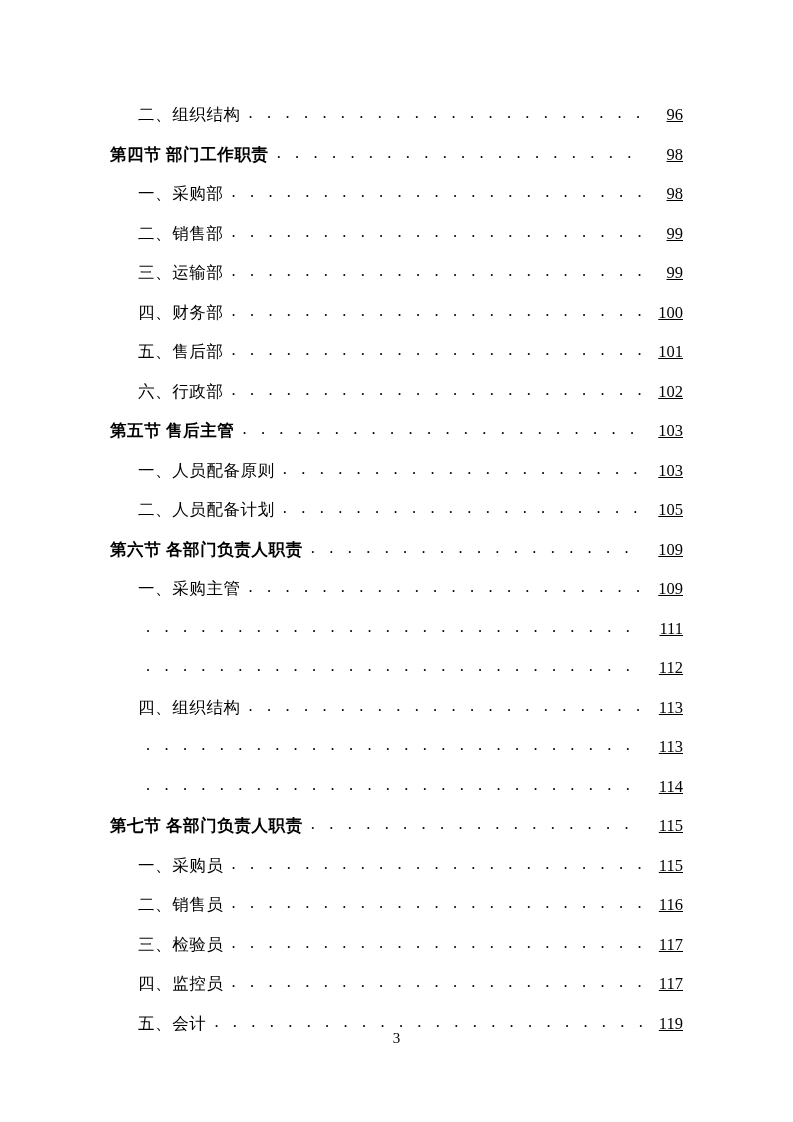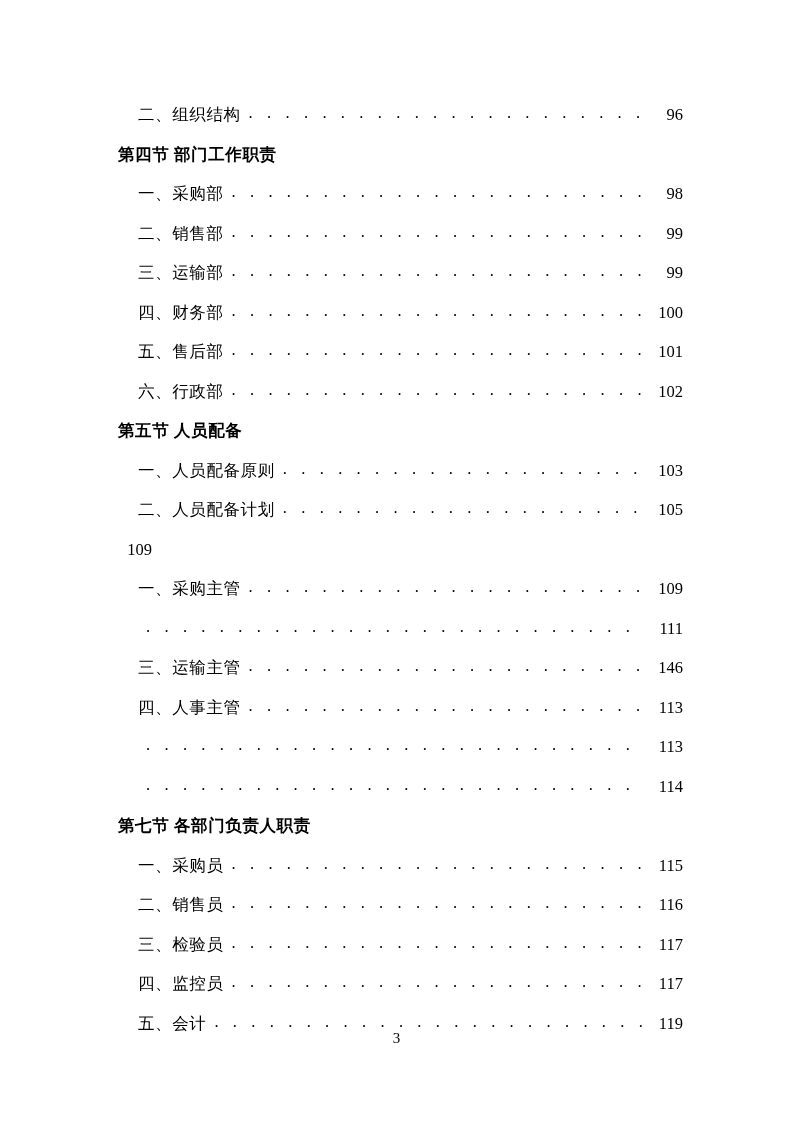--- a/index.html
+++ b/index.html
@@ -41,38 +41,38 @@
     letter-spacing: 0.6px;
   }
   .level-1 .label {
     font-weight: bold;
   }
   .level-2 {
     padding-left: 28px;
   }
   .level-1 {
     padding-left: 0px;
-    flex-direction: column;
   }
   .dots {
     flex: 1 1 auto;
     overflow: hidden;
     margin: 0 6px 0 8px;
     font-size: 16.5px;
     letter-spacing: 5.1px;
     color: #000;
     position: relative;
     top: -2px;
     white-space: nowrap;
   }
   .pageno {
     font-size: 16.5px;
     min-width: 34px;
     text-align: right;
     flex: 0 0 auto;
+    text-decoration: underline;
   }
   .footer {
     position: absolute;
     left: 0;
     top: 1030px;
     width: 793px;
     text-align: center;
     font-size: 15px;
   }
 </style>
@@ -115,54 +115,54 @@
         <span class="label">五、售后部</span>
         <span class="dots">. . . . . . . . . . . . . . . . . . . . . . . . . . . . . . . . . . . . . . . . . . . . . . . . . . . . . . . . . . . .</span>
         <span class="pageno">101</span>
       </div>
       <div class="toc-entry level-2">
         <span class="label">六、行政部</span>
         <span class="dots">. . . . . . . . . . . . . . . . . . . . . . . . . . . . . . . . . . . . . . . . . . . . . . . . . . . . . . . . . . . .</span>
         <span class="pageno">102</span>
       </div>
       <div class="toc-entry level-1">
-        <span class="label">第五节  人员配备</span>
+        <span class="label">第五节  售后主管</span>
         <span class="dots">. . . . . . . . . . . . . . . . . . . . . . . . . . . . . . . . . . . . . . . . . . . . . . . . . . . . . . . . . . . .</span>
         <span class="pageno">103</span>
       </div>
       <div class="toc-entry level-2">
         <span class="label">一、人员配备原则</span>
         <span class="dots">. . . . . . . . . . . . . . . . . . . . . . . . . . . . . . . . . . . . . . . . . . . . . . . . . . . . . . . . . . . .</span>
         <span class="pageno">103</span>
       </div>
       <div class="toc-entry level-2">
         <span class="label">二、人员配备计划</span>
         <span class="dots">. . . . . . . . . . . . . . . . . . . . . . . . . . . . . . . . . . . . . . . . . . . . . . . . . . . . . . . . . . . .</span>
         <span class="pageno">105</span>
       </div>
       <div class="toc-entry level-1">
+        <span class="label">第六节  各部门负责人职责</span>
         <span class="dots">. . . . . . . . . . . . . . . . . . . . . . . . . . . . . . . . . . . . . . . . . . . . . . . . . . . . . . . . . . . .</span>
         <span class="pageno">109</span>
       </div>
       <div class="toc-entry level-2">
         <span class="label">一、采购主管</span>
         <span class="dots">. . . . . . . . . . . . . . . . . . . . . . . . . . . . . . . . . . . . . . . . . . . . . . . . . . . . . . . . . . . .</span>
         <span class="pageno">109</span>
       </div>
       <div class="toc-entry level-2">
         <span class="dots">. . . . . . . . . . . . . . . . . . . . . . . . . . . . . . . . . . . . . . . . . . . . . . . . . . . . . . . . . . . .</span>
         <span class="pageno">111</span>
       </div>
       <div class="toc-entry level-2">
-        <span class="label">三、运输主管</span>
-        <span class="dots">. . . . . . . . . . . . . . . . . . . . . . . . . . . . . . . . . . . . . . . . . . . . . . . . . . . . . . . . . . . .</span>
-        <span class="pageno">146</span>
-      </div>
-      <div class="toc-entry level-2">
-        <span class="label">四、人事主管</span>
+        <span class="dots">. . . . . . . . . . . . . . . . . . . . . . . . . . . . . . . . . . . . . . . . . . . . . . . . . . . . . . . . . . . .</span>
+        <span class="pageno">112</span>
+      </div>
+      <div class="toc-entry level-2">
+        <span class="label">四、组织结构</span>
         <span class="dots">. . . . . . . . . . . . . . . . . . . . . . . . . . . . . . . . . . . . . . . . . . . . . . . . . . . . . . . . . . . .</span>
         <span class="pageno">113</span>
       </div>
       <div class="toc-entry level-2">
         <span class="dots">. . . . . . . . . . . . . . . . . . . . . . . . . . . . . . . . . . . . . . . . . . . . . . . . . . . . . . . . . . . .</span>
         <span class="pageno">113</span>
       </div>
       <div class="toc-entry level-2">
         <span class="dots">. . . . . . . . . . . . . . . . . . . . . . . . . . . . . . . . . . . . . . . . . . . . . . . . . . . . . . . . . . . .</span>
         <span class="pageno">114</span>

